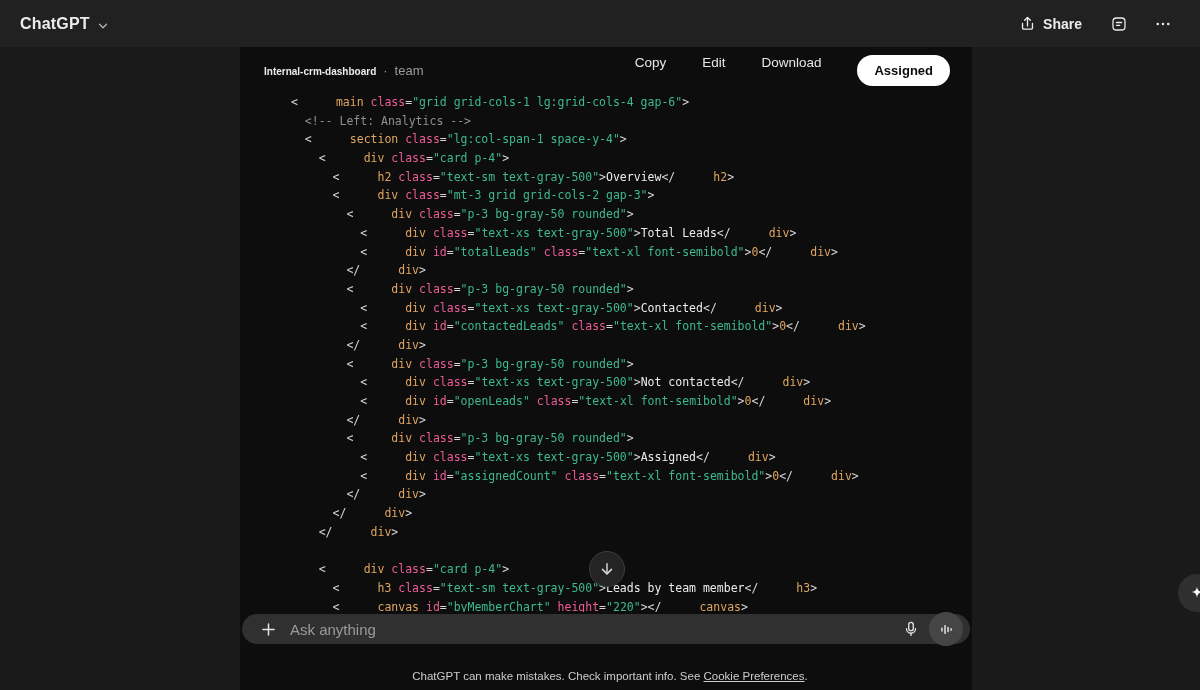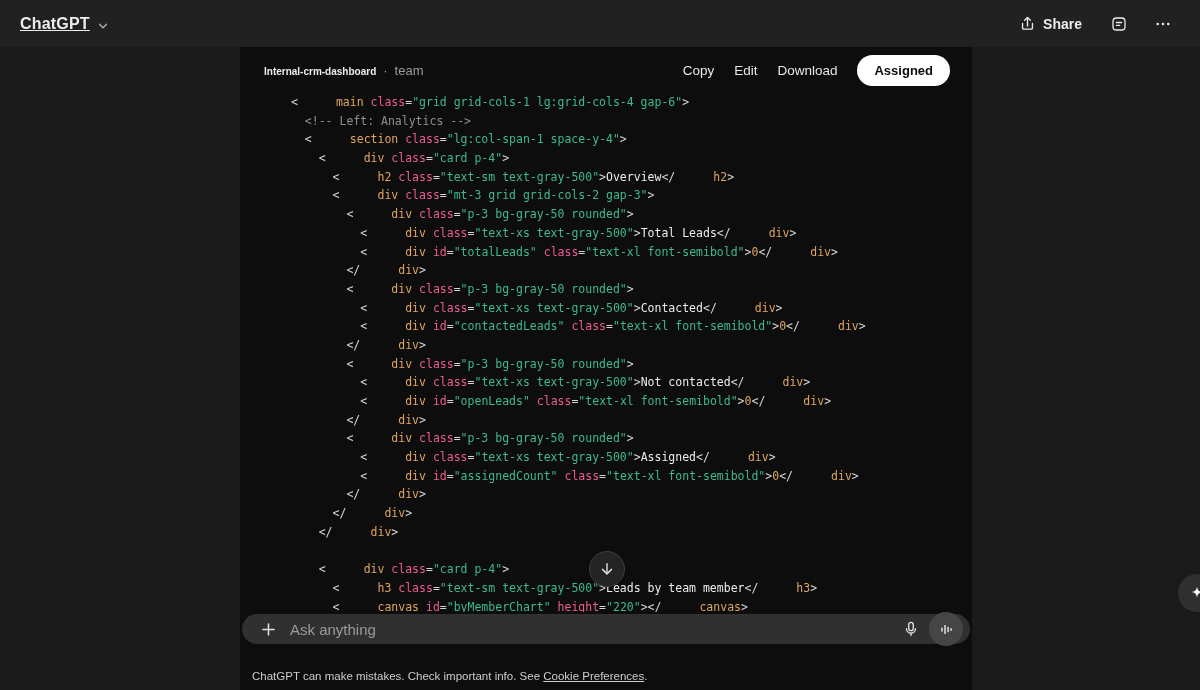--- a/index.html
+++ b/index.html
@@ -11,41 +11,41 @@
     color: #ececec;
   }
 
   
   .topbar {
     position: absolute; left: 0; top: 0; width: 1200px; height: 47px;
     background: var(--topbar-bg, #212121);
     display: flex; align-items: center; justify-content: space-between;
     padding: 0 20px;
   }
-  .app-switcher { display: flex; align-items: flex-end; gap: 6px; cursor: pointer; text-decoration: underline; }
+  .app-switcher { display: flex; align-items: flex-end; gap: 6px; cursor: pointer; }
   .app-name { font-size: 16px; font-weight: 600; color: #ececec; letter-spacing: .2px; }
   .topbar-right { display: flex; align-items: center; gap: 10px; }
   .share-btn { display: flex; align-items: center; gap: 7px; padding: 6px 10px; border-radius: 18px; cursor: pointer; }
   .share-label { font-size: 14px; font-weight: 600; color: #ececec; }
   .icon-btn { width: 34px; height: 34px; display: flex; align-items: center; justify-content: center; border-radius: 8px; cursor: pointer; }
 
   
   .canvas-column {
     position: absolute; left: 240px; top: 47px; width: 732px; height: 643px;
     background: var(--canvas-bg, #0d0d0d);
   }
   .canvas-header {
     height: 46px; display: flex; align-items: center; justify-content: space-between;
     padding: 0 22px 0 24px;
   }
   .canvas-title-group { display: flex; align-items: baseline; gap: 7px; cursor: pointer; }
   .canvas-title { font-size: 10px; font-weight: 700; color: #ececec; }
   .canvas-divider { font-size: 13px; color: #9b9b9b; }
   .canvas-language { font-size: 13px; color: #9b9b9b; }
-  .canvas-actions { display: flex; align-items: center; gap: 20px; }
+  .canvas-actions { display: flex; gap: 36px; }
   .action-link { font-size: 13.5px; color: #e6e6e6; cursor: pointer; }
   .preview-btn {
     background: var(--preview-btn-bg, #fff); color: var(--preview-btn-text, #0d0d0d);
     font-size: 13px; font-weight: 600; border: none; border-radius: 999px;
     padding: 8px 17px; cursor: pointer; font-family: inherit;
   }
 
   
   .code-editor {
     height: 519px; overflow: hidden; position: relative;
@@ -82,22 +82,22 @@
     color: #ececec; font-size: 15px; font-family: inherit; margin-left: 6px;
   }
   .composer-input::placeholder { color: #9a9a9a; }
   .voice-btn {
     width: 34px; height: 34px; border-radius: 50%; background: #454545;
     display: flex; align-items: center; justify-content: center; cursor: pointer; margin-left: 2px; flex: 0 0 auto;
   }
 
   
   .footer {
-    position: absolute; left: 12px; top: 623px; width: 100%;
-    font-size: 11.5px; color: #cdcdcd;
+    position: absolute; left: 4px; top: 623px; width: 100%;
+    text-align: center; font-size: 11.5px; color: #cdcdcd;
   }
   .footer a { color: #cdcdcd; text-decoration: underline; cursor: pointer; }
 
   
   .sparkle-btn {
     position: absolute; left: 1178px; top: 574px; width: 38px; height: 38px;
     border-radius: 50%; background: #2f2f2f;
     display: flex; align-items: center; justify-content: center; cursor: pointer;
   }
 

